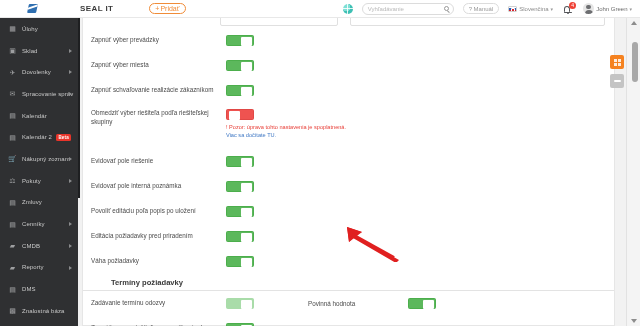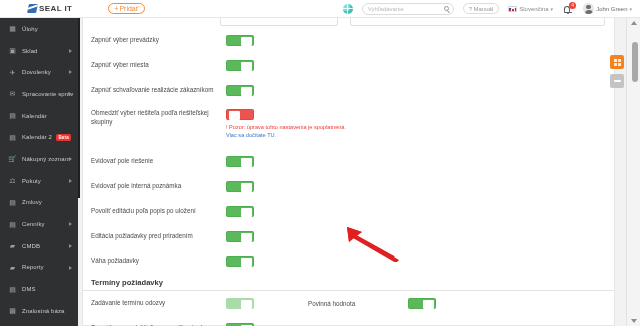--- a/index.html
+++ b/index.html
@@ -21,21 +21,21 @@
   .logo-mark {
     width:9px; height:9px; background:#2f6fb0;
     border-radius:1px;
     transform: skewX(-12deg);
     position:relative; overflow:hidden;
   }
   .logo-mark::after{
     content:""; position:absolute; left:-2px; top:2px;
     width:13px; height:2.4px; background:#ffffff; transform:rotate(-20deg);
   }
-  .logo-text { font-size:8px; font-weight:bold; letter-spacing:.4px; color:#3b3b3b; }
+  .logo-text { font-size:8px; font-weight:bold; letter-spacing:.4px; color:#3b3b3b;margin-left:41px; }
   .btn-pridat {
     margin-left:36px;
     border:1px solid #f08c38; color:#f08c38; background:#fff;
     border-radius:9px; font-size:7px; padding:1px 6px 1.5px 5px;
     display:flex; align-items:center; white-space:nowrap;
   }
   .btn-pridat .plus { font-size:7px; margin-right:1px; }
 
   .top-right { margin-left:auto; display:flex; align-items:center; gap:9px; margin-right:8px; }
   .globe {
@@ -188,21 +188,21 @@
 
   .warn {
     position:absolute; left:143px; top:16px; font-size:5.6px; color:#e8413a;
     line-height:7.5px; white-space:nowrap;
   }
 
   .section-head {
     position:relative; height:17px; border-bottom:1px solid #e3e3e3;
     display:flex; align-items:center; padding-left:8px;
   }
-  .section-head span { font-size:7.6px; font-weight:bold; color:#3a3a3a; }
+  .section-head span { font-size:7.6px; font-weight:bold; color:#3a3a3a;margin-left:20px; }
 
   
   .arrow-anno { position:absolute; left:253px; top:208px; z-index:40; pointer-events:none; }
 
   
   .rail {
     position:absolute; right:0; top:18px; width:14px; bottom:0;
     background:#f4f4f4; border-left:1px solid #e2e2e2; z-index:25;
   }
   .rail-scroll {

